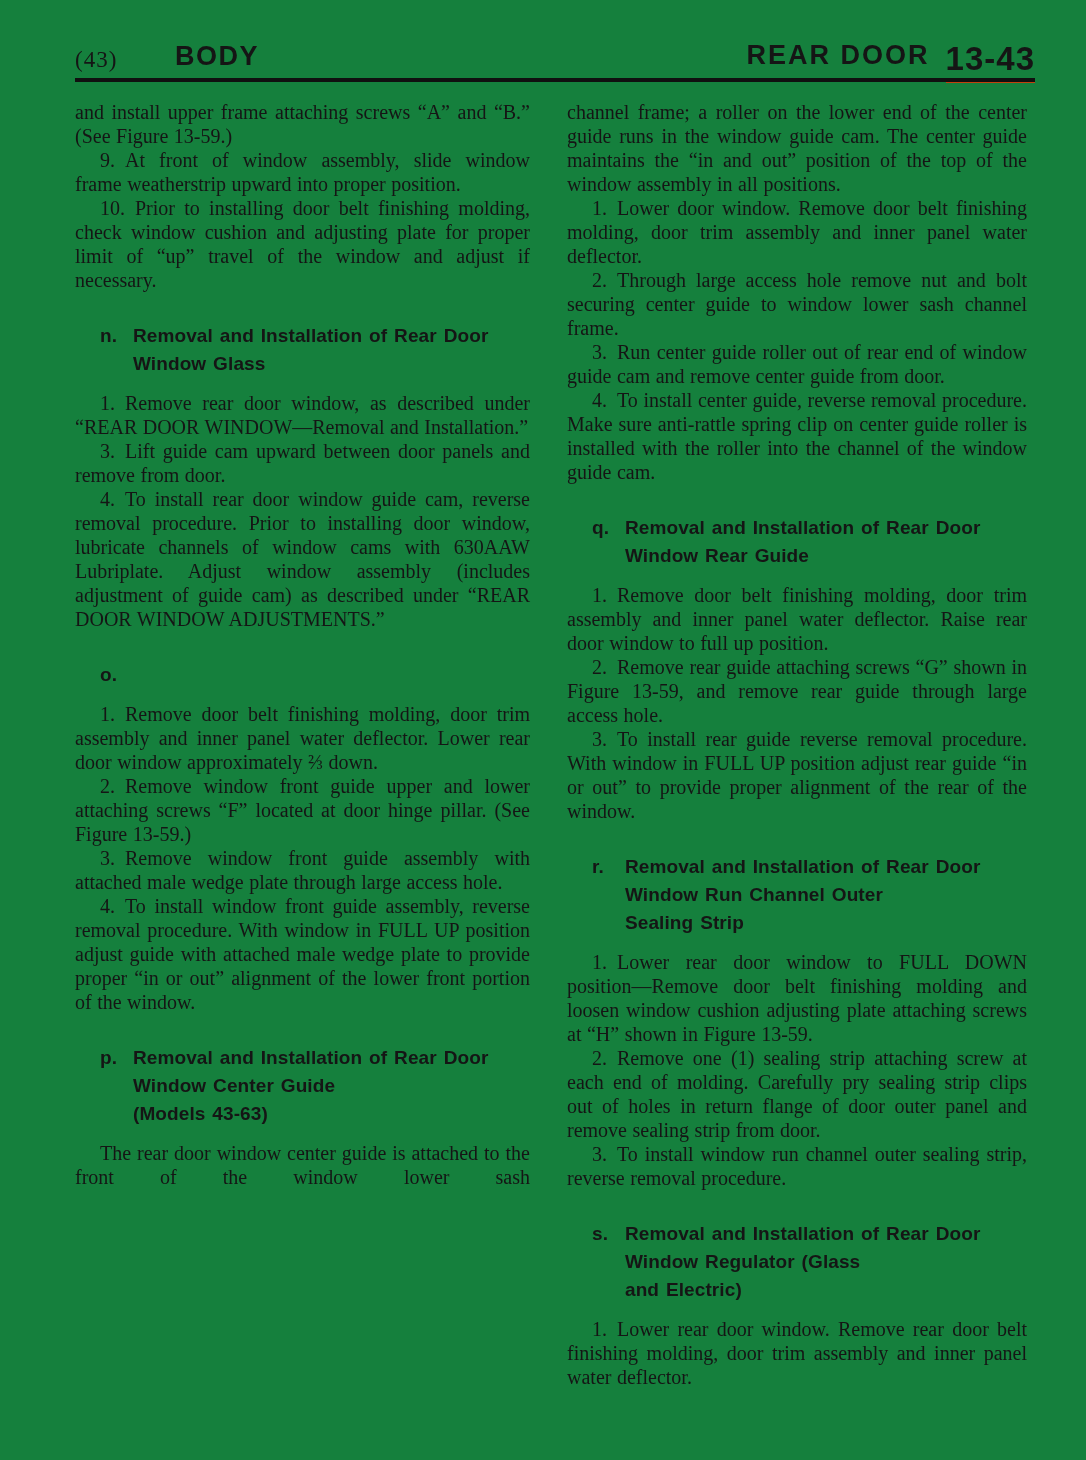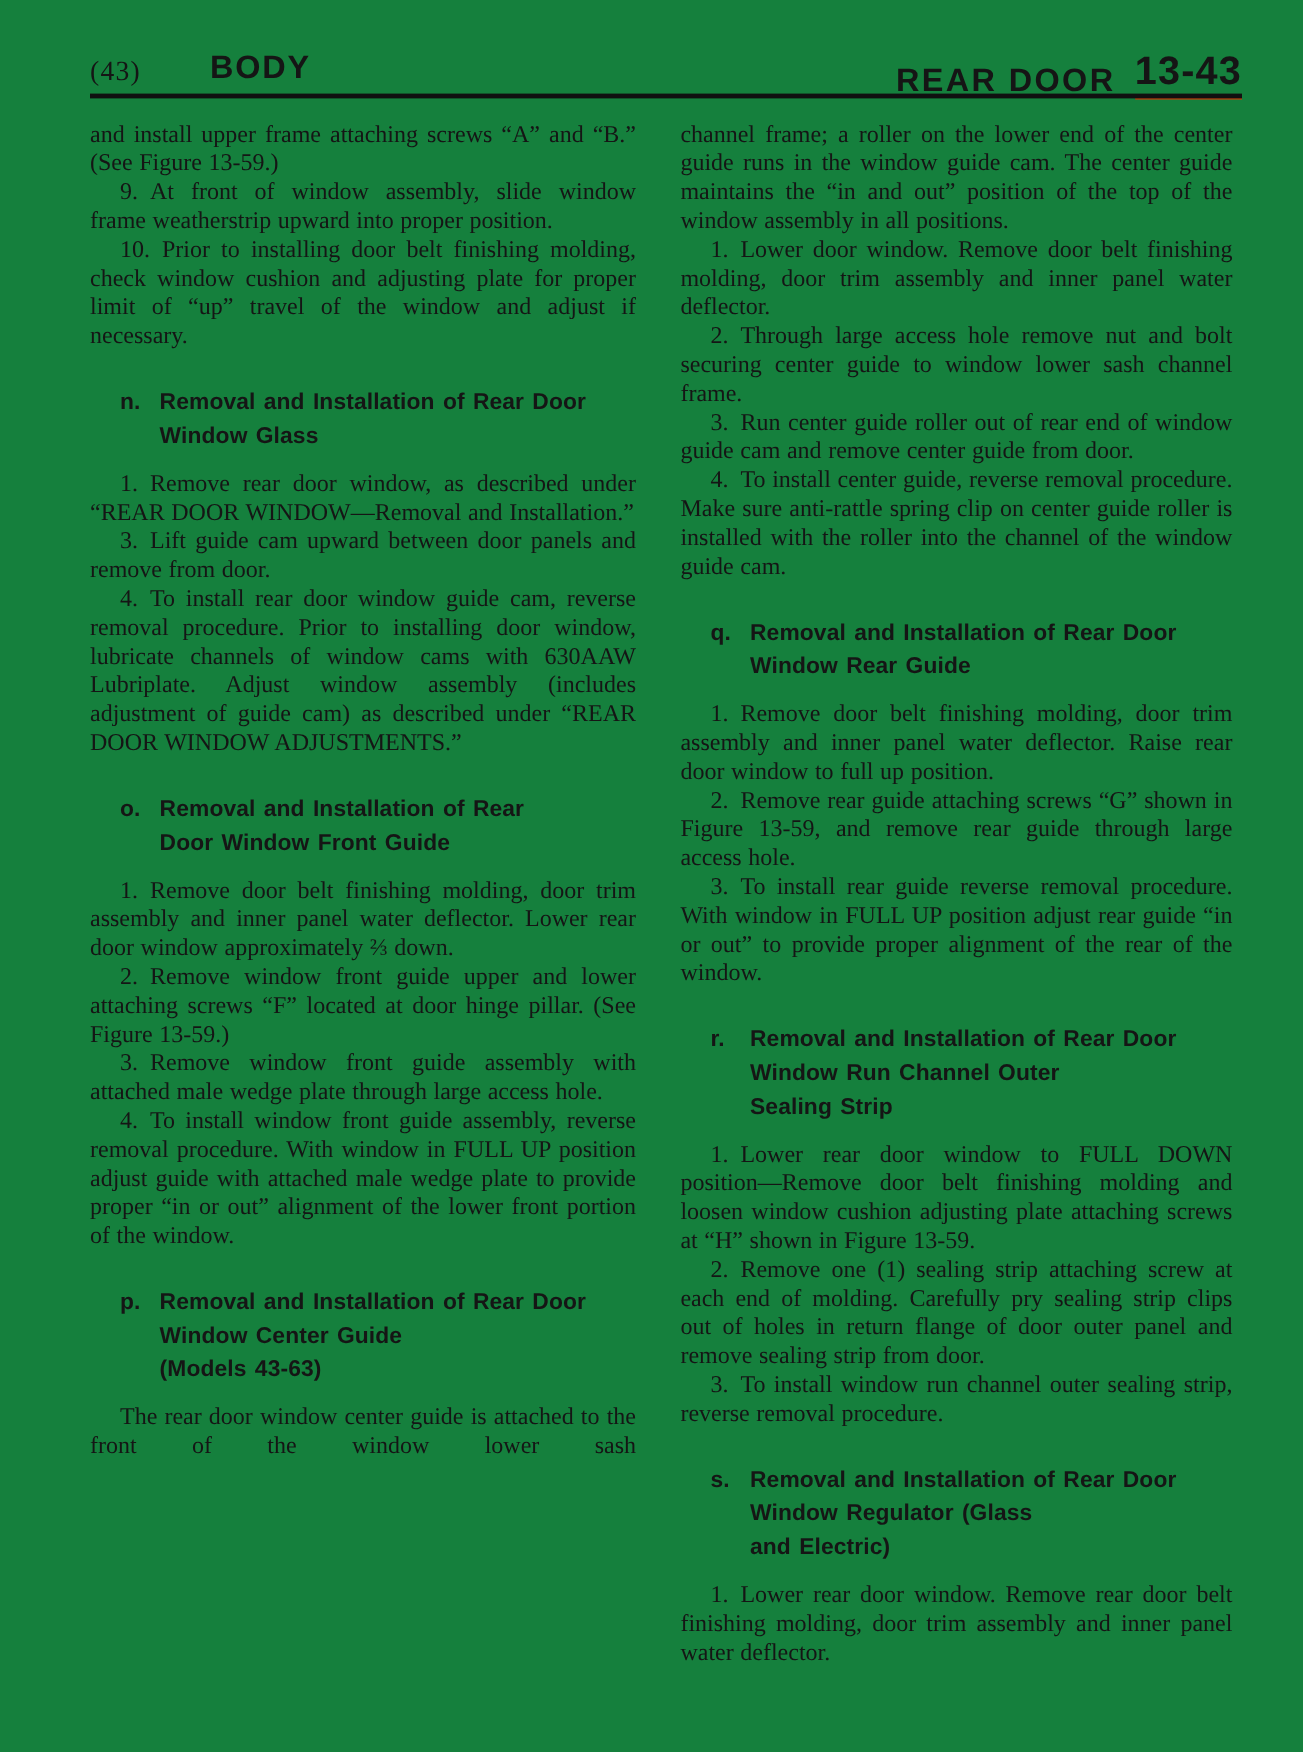--- a/index.html
+++ b/index.html
@@ -26,21 +26,21 @@
     position: absolute; left: 0; top: 7px;
     font-size: 23px; letter-spacing: 1px;
   }
   .running-title-left {
     position: absolute; left: 100px; top: 1px;
     font-family: Liberation Sans, sans-serif;
     font-weight: 700; font-size: 27px; letter-spacing: 1.5px;
   }
   .header-right {
     position: absolute; right: 0; top: 0;
-    display: flex; align-items: flex-end; gap: 16px;
+    display: flex; align-items: flex-start; gap: 16px;
   }
   .running-title-right {
     font-family: "Liberation Sans", "DejaVu Sans", sans-serif;
     font-weight: 700; font-size: 27px; letter-spacing: 2px;
   }
   .page-number {
     font-family: "Liberation Sans", "DejaVu Sans", sans-serif;
     font-weight: 700; font-size: 33px; letter-spacing: 1px;
     border-bottom: 4px solid #c2410c; padding-bottom: 1px;
   }
@@ -109,24 +109,20 @@
           <span class="hline">Removal and Installation of Rear Door</span>
           <span class="hline">Window Glass</span>
         </span>
       </div>
       <p class="step">1. Remove rear door window, as described under “REAR DOOR WINDOW—Removal and Installation.”</p>
       <p class="step">3. Lift guide cam upward between door panels and remove from door.</p>
       <p class="step">4. To install rear door window guide cam, reverse removal procedure. Prior to installing door window, lubricate channels of window cams with 630AAW Lubriplate. Adjust window assembly (includes adjustment of guide cam) as described under “REAR DOOR WINDOW ADJUSTMENTS.”</p>
 
       <div class="heading">
         <span class="hlabel">o.</span>
-        <span class="hlines">
-          <span class="hline">Removal and Installation of Rear</span>
-          <span class="hline">Door Window Front Guide</span>
-        </span>
       </div>
       <p class="step">1. Remove door belt finishing molding, door trim assembly and inner panel water deflector. Lower rear door window approximately ⅔ down.</p>
       <p class="step">2. Remove window front guide upper and lower attaching screws “F” located at door hinge pillar. (See Figure 13-59.)</p>
       <p class="step">3. Remove window front guide assembly with attached male wedge plate through large access hole.</p>
       <p class="step">4. To install window front guide assembly, reverse removal procedure. With window in FULL UP position adjust guide with attached male wedge plate to provide proper “in or out” alignment of the lower front portion of the window.</p>
 
       <div class="heading">
         <span class="hlabel">p.</span>
         <span class="hlines">
           <span class="hline">Removal and Installation of Rear Door</span>

